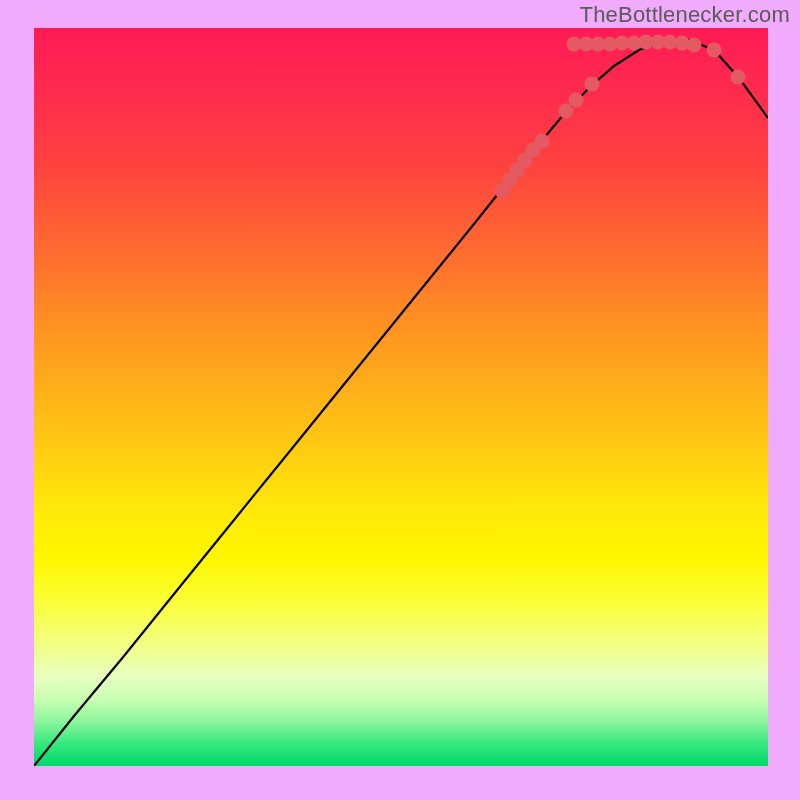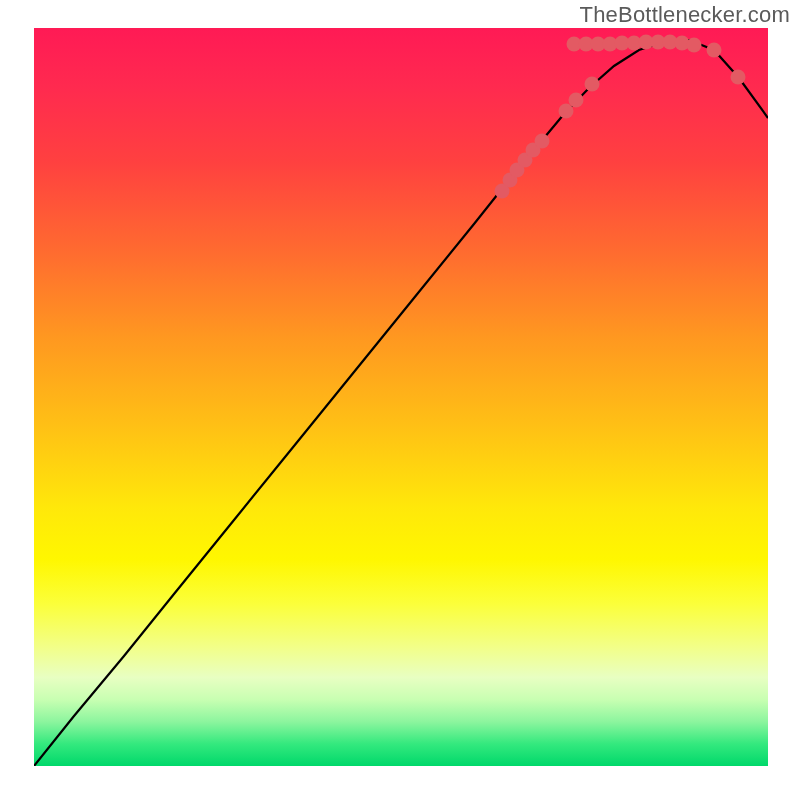--- a/index.html
+++ b/index.html
@@ -8,21 +8,21 @@
     width: 800px;
     height: 800px;
     background: #000;
     font-family: Arial, Helvetica, sans-serif;
     overflow: hidden;
   }
   .wrap {
     position: relative;
     width: 800px;
     height: 800px;
-    background: #ffffff;
+    background: #f0abfc;
   }
   .watermark {
     position: absolute;
     top: 2px;
     right: 10px;
     color: #5a5a5a;
     font-size: 22px;
     font-weight: 400;
     letter-spacing: 0.2px;
     user-select: none;

